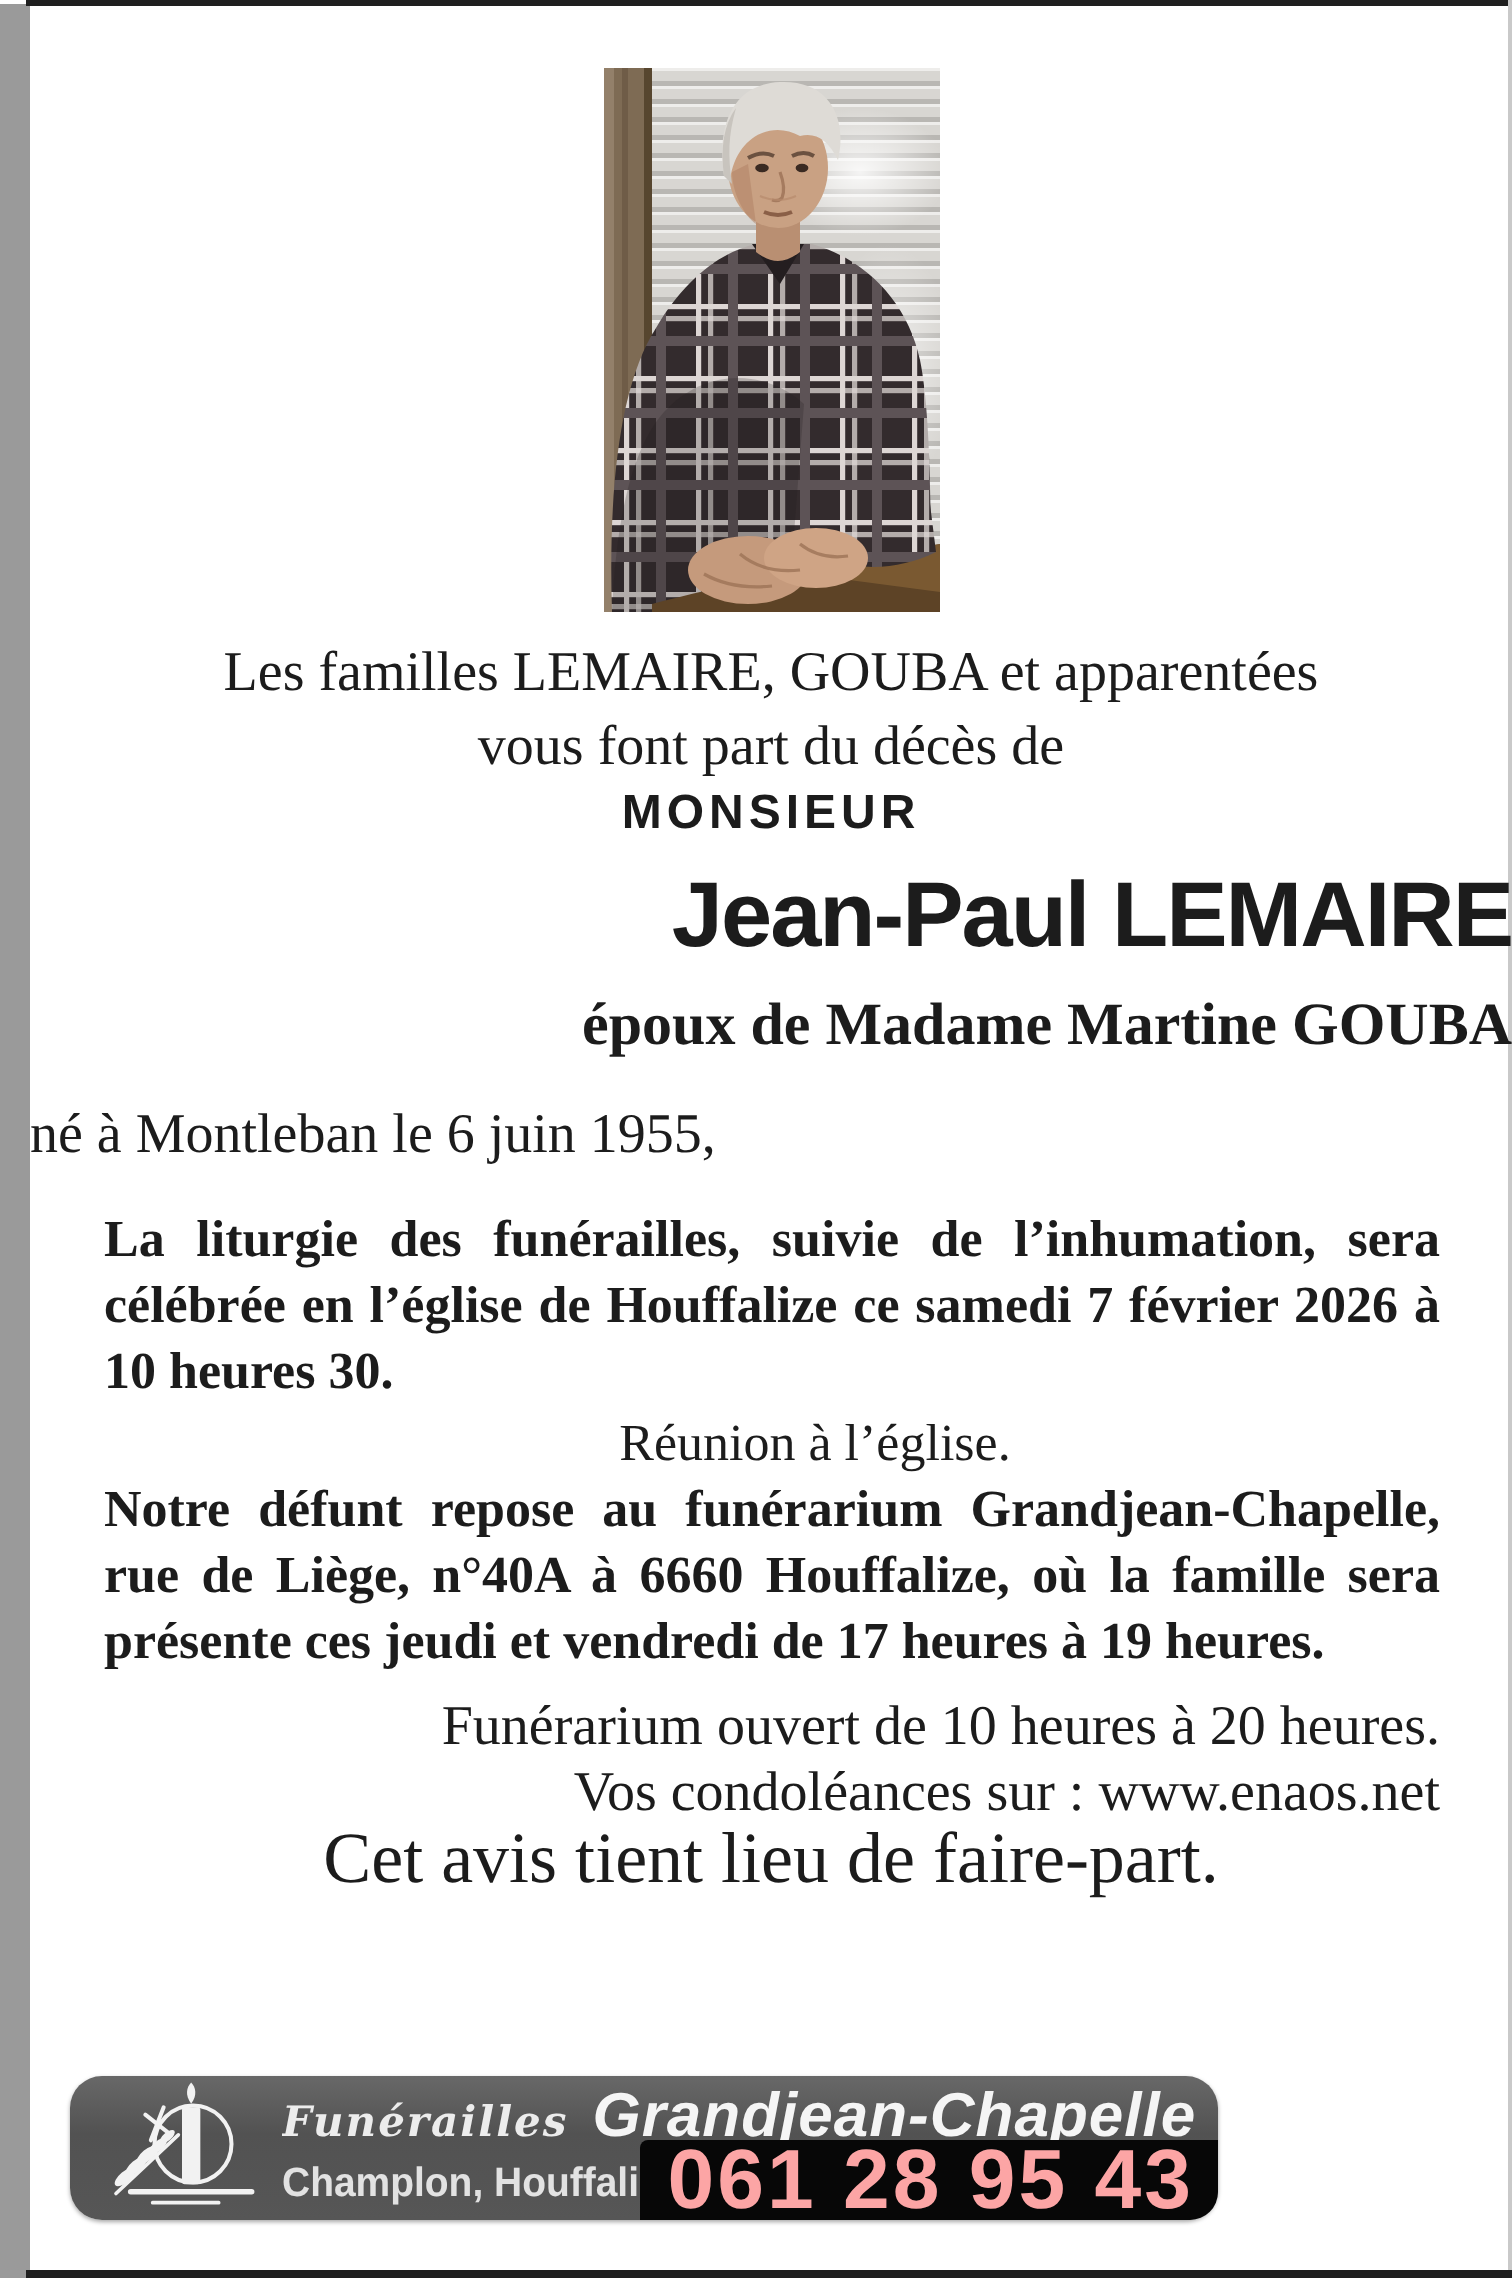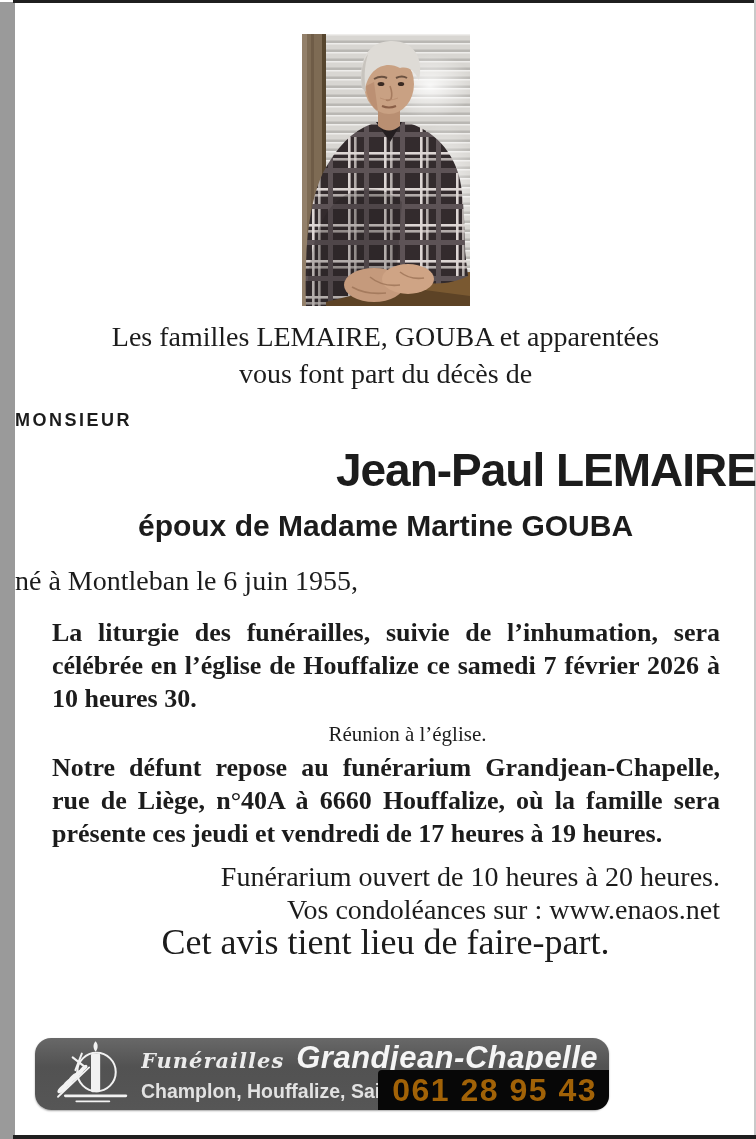--- a/index.html
+++ b/index.html
@@ -30,54 +30,54 @@
   .photo-wrap{
     width:168px;height:272px;margin:14px auto 0 auto;
     overflow:hidden;
   }
   .intro{
     margin-top:12px;
     text-align:center;
     font-size:28px;line-height:37px;
   }
   .civility{
-    margin-top:13px;
-    text-align:left;
-    font-family:"Liberation Sans","DejaVu Sans",sans-serif;
-    font-weight:700;font-size:18px;line-height:30px;
+    margin-top:0;
+    text-align:center;
+    font-family:"Liberation Sans","DejaVu Sans",sans-serif;
+    font-weight:700;font-size:24px;line-height:30px;
     letter-spacing:2.5px;
   }
   .deceased-name{
     margin-top:4px;
     text-align:right;
     font-family:"Liberation Sans","DejaVu Sans",sans-serif;
     font-weight:700;font-size:46px;line-height:62px;
     letter-spacing:-1px;
   }
   .spouse{
     margin-top:8px;
-    text-align:center;
-    font-family:Liberation Sans, sans-serif;
+    text-align:right;
+    font-family:Liberation Serif, serif;
     font-weight:700;font-size:30px;line-height:34px;
   }
   .dates{
     margin-top:22px;
     text-align:left;
     font-size:28px;line-height:31px;
   }
   .para-bold{
     margin:20px 36px 0 37px;
     text-align:justify;
     font-weight:700;
     font-size:26px;line-height:33px;
   }
   .center-line{
     margin-top:3px;
     text-align:center;
-    font-size:21px;line-height:33px;margin-left:44px;
+    font-size:26px;line-height:33px;margin-left:44px;
   }
   .left-line{
     margin:0 36px 0 37px;
     text-align:right;
     font-size:28px;line-height:33px;
   }
   .left-line.first{margin-top:10px;}
   .closing{
     margin-top:0px;
     text-align:center;
@@ -121,21 +121,21 @@
   }
   .phone-badge{
     position:absolute;right:0;bottom:0;height:40px;
     background:#070707;
     display:flex;align-items:center;
     padding:0 12px 0 14px;
     border-radius:4px 0 14px 0;
   }
   .phone-number{
     font-family:"Liberation Sans","DejaVu Sans",sans-serif;
-    font-weight:700;font-size:32px;color:#a16207;letter-spacing:1.5px;
+    font-weight:700;font-size:42px;color:#fca5a5;letter-spacing:1.5px;
     white-space:nowrap;
   }
 </style>
 </head>
 <body>
 
 <div class="side-strip"></div>
 <div class="top-border"></div>
 <div class="right-hairline"></div>
 

